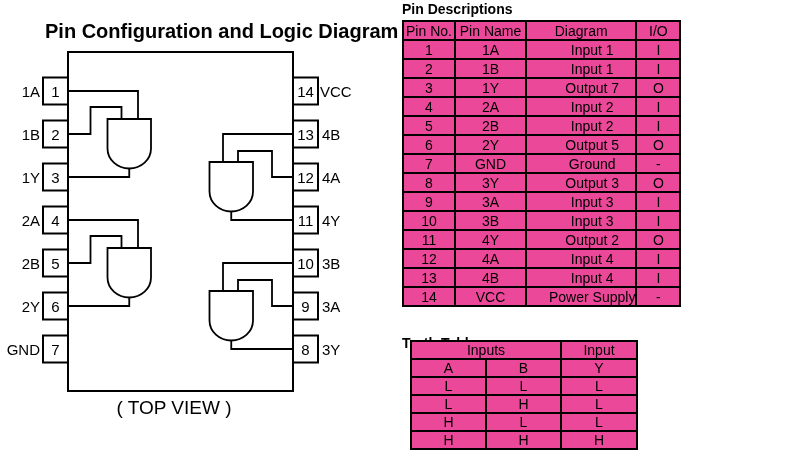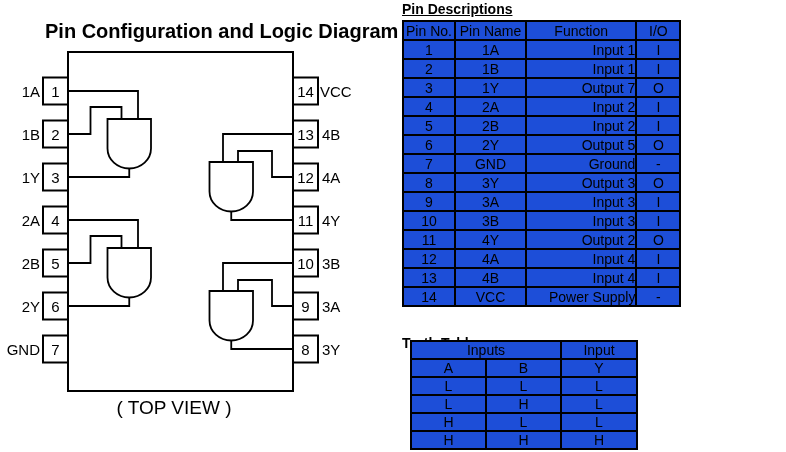--- a/index.html
+++ b/index.html
@@ -11,28 +11,28 @@
   .wire{fill:none;stroke-width:1.8;}
   .gate{fill:#fff;stroke-width:1.8;}
   .icbody{fill:#fff;stroke-width:2;}
   .pinbox{fill:#fff;stroke-width:2;}
   .pin-num{font:15px "Liberation Sans",sans-serif;fill:#000;text-anchor:middle;}
   .pin-label{font:15px "Liberation Sans",sans-serif;fill:#000;}
   .pin-label.left{text-anchor:end;}
   .pin-label.right{text-anchor:start;}
   .caption{font:19px "Liberation Sans",sans-serif;fill:#000;text-anchor:middle;}
   .section-title{position:absolute;font-size:14px;font-weight:bold;white-space:nowrap;}
-  .pd-title{left:402px;top:1px;text-decoration:underline;}
+  .pd-title{left:402px;top:1px;}
   .tt-title{left:402px;top:320px;margin-top:15px;}
-  table{border-collapse:collapse;table-layout:fixed;position:absolute;background:#1d4ed8;}
+  table{border-collapse:collapse;table-layout:fixed;position:absolute;background:#ec4899;}
   td,th{border:2px solid #000;font-size:14px;font-weight:normal;padding:0;
         text-align:center;vertical-align:middle;overflow:hidden;white-space:nowrap;}
   .pd-table{left:402px;top:20px;}
   .pd-table td,.pd-table th{height:17px;}
-  .pd-table .fn{text-align:right;padding-left:22px;}
+  .pd-table .fn{text-align:center;padding-left:22px;}
   .tt-table{left:402px;top:340px;margin-left:8px;}
   .tt-table td,.tt-table th{height:16px;}
 </style>
 </head>
 <body>
 
 <div class="page">
 
   <svg class="diagram-svg" width="395" height="452" viewBox="0 0 395 452" xmlns="http://www.w3.org/2000/svg">
 
@@ -117,21 +117,21 @@
     <colgroup>
         <col style="width:52px">
         <col style="width:71px">
         <col style="width:103px">
         <col style="width:44px">
       </colgroup>
     <thead>
       <tr>
         <th>Pin No.</th>
         <th>Pin Name</th>
-        <th>Function</th>
+        <th>Diagram</th>
         <th>I/O</th>
       </tr>
     </thead>
     <tbody>
       <tr>
         <td>1</td>
         <td>1A</td>
         <td class="fn">Input 1</td>
         <td>I</td>
       </tr>

